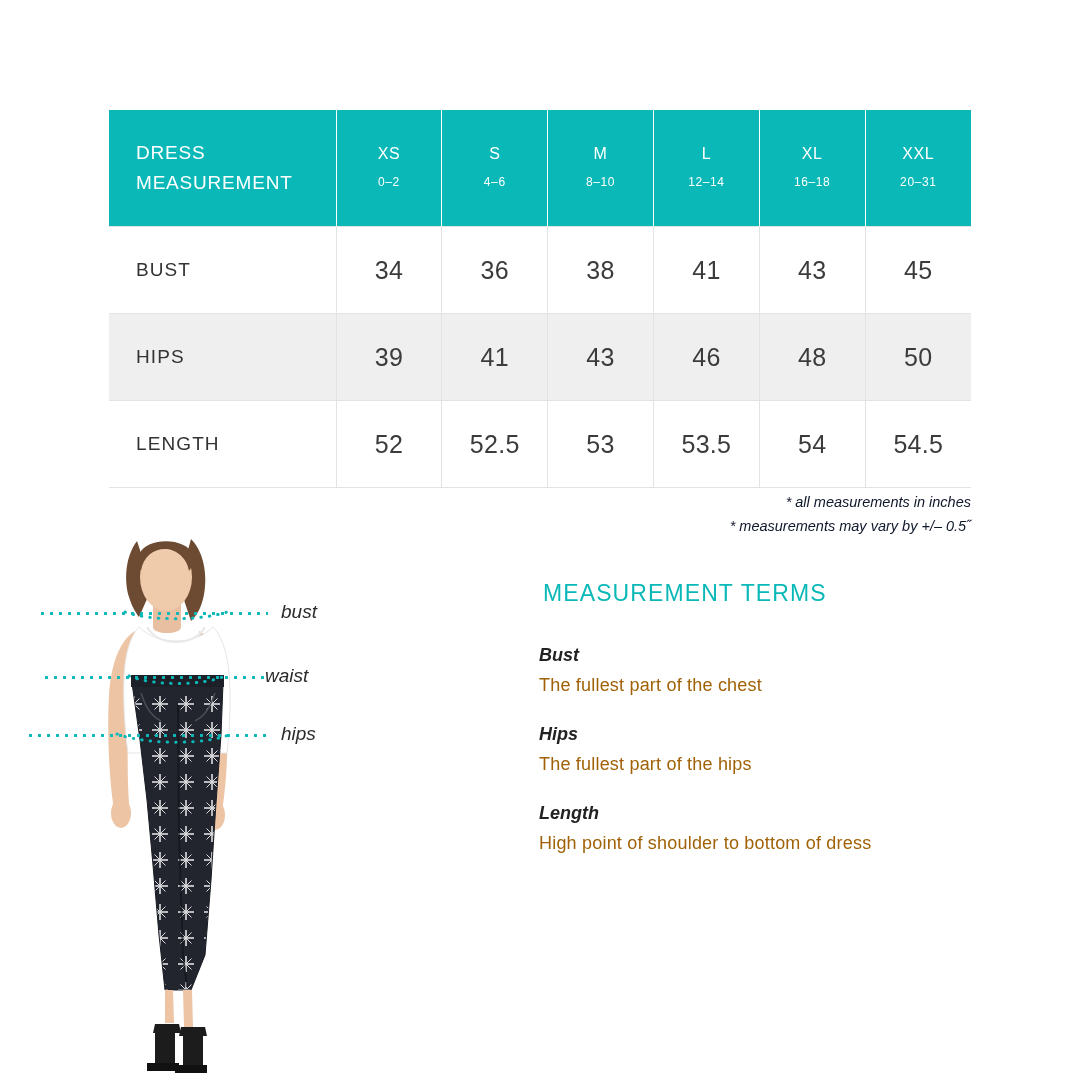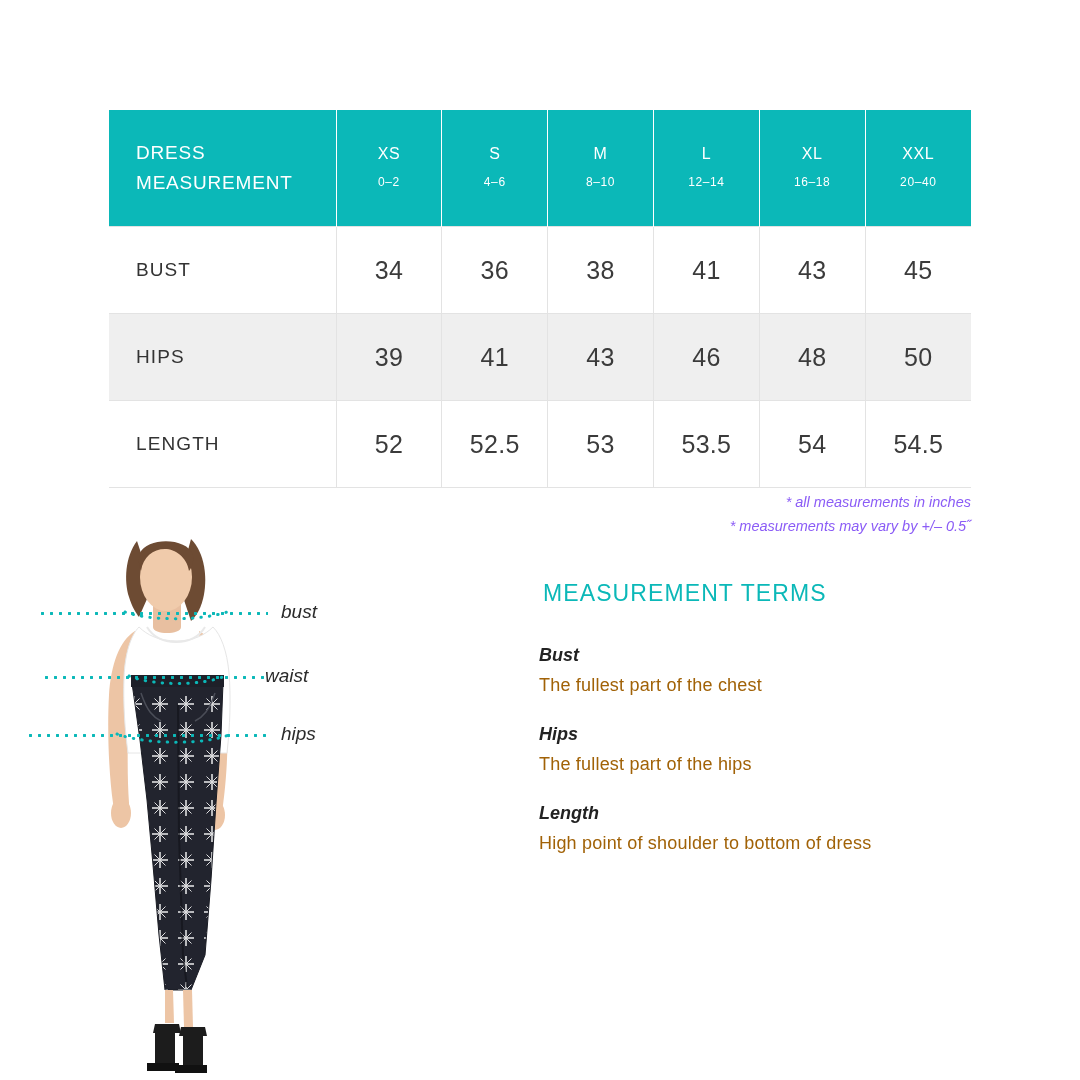--- a/index.html
+++ b/index.html
@@ -83,21 +83,21 @@
 
   
   .footnotes {
     position: absolute;
     right: 109px;
     top: 490px;
     width: 600px;
     text-align: right;
     font-style: italic;
     font-size: 14.5px;
-    color: #8b5cf6;
+    color: #0f172a;
     line-height: 24px;
   }
 
   
   .terms {
     position: absolute;
     left: 539px;
     top: 580px;
     width: 470px;
   }
@@ -198,21 +198,21 @@
       </th>
       <th>
         <span class="size-head-inner">
           <span class="sz-name">XL</span>
           <span class="sz-range">16–18</span>
         </span>
       </th>
       <th>
         <span class="size-head-inner">
           <span class="sz-name">XXL</span>
-          <span class="sz-range">20–40</span>
+          <span class="sz-range">20–31</span>
         </span>
       </th>
     </tr>
   </thead>
   <tbody>
     <tr class="body-row first">
       <td class="row-label">BUST</td>
       <td>34</td>
       <td>36</td>
       <td>38</td>

